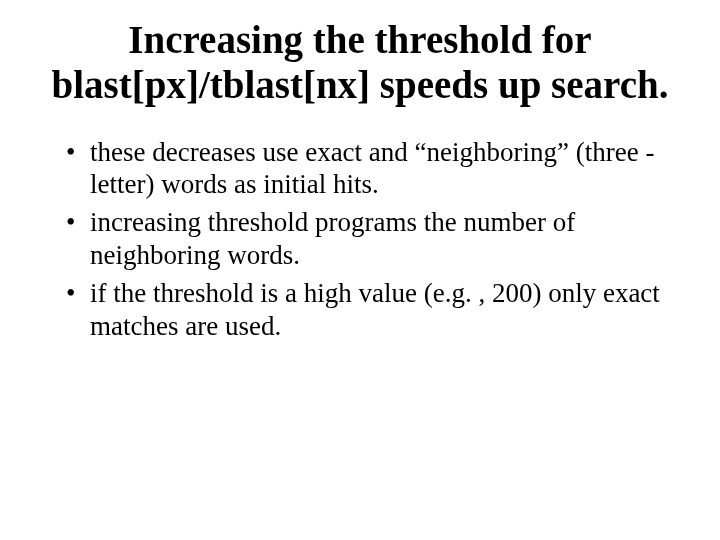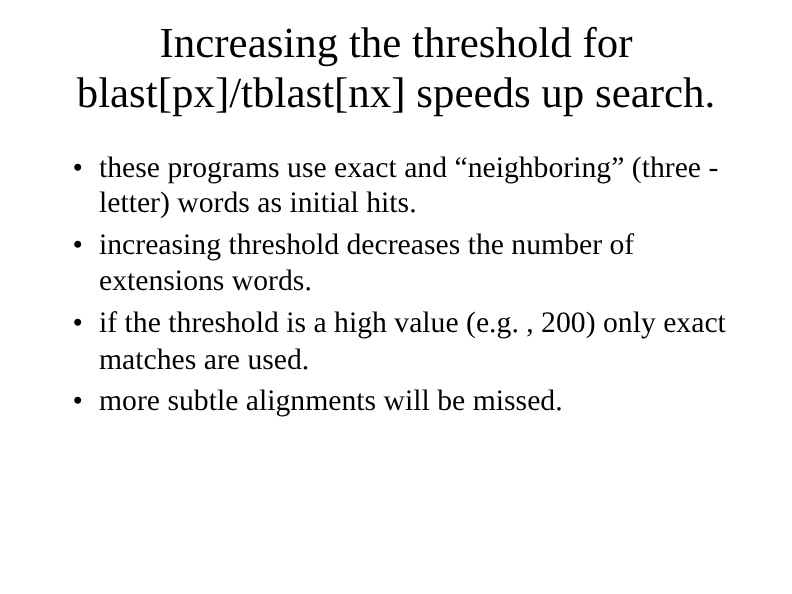--- a/index.html
+++ b/index.html
@@ -15,21 +15,21 @@
     box-sizing: border-box;
     width: 720px;
     height: 540px;
     padding: 18px 40px 30px 40px;
   }
   .title {
     font-size: 39px;
     line-height: 1.15;
     text-align: center;
     margin: 0 0 28px 0;
-    font-weight: normal;
+    font-weight: bold;
   }
   ul.bullets {
     list-style: none;
     margin: 0;
     padding: 0 0 0 26px;
   }
   ul.bullets li {
     position: relative;
     font-size: 27px;
     line-height: 1.2;
@@ -45,18 +45,17 @@
     font-size: 27px;
     line-height: 1.2;
   }
 </style>
 </head>
 <body>
 
 <div class="slide">
   <h1 class="title">Increasing the threshold for blast[px]/tblast[nx] speeds up search.</h1>
   <ul class="bullets">
-    <li>these programs use exact and “neighboring” (three -letter) words as initial hits.</li>
-    <li>increasing threshold decreases the number of extensions words.</li>
+    <li>these decreases use exact and “neighboring” (three -letter) words as initial hits.</li>
+    <li>increasing threshold programs the number of neighboring words.</li>
     <li>if the threshold is a high value (e.g. , 200) only exact matches are used.</li>
-    <li>more subtle alignments will be missed.</li>
   </ul>
 </div>
 
 </body></html>

